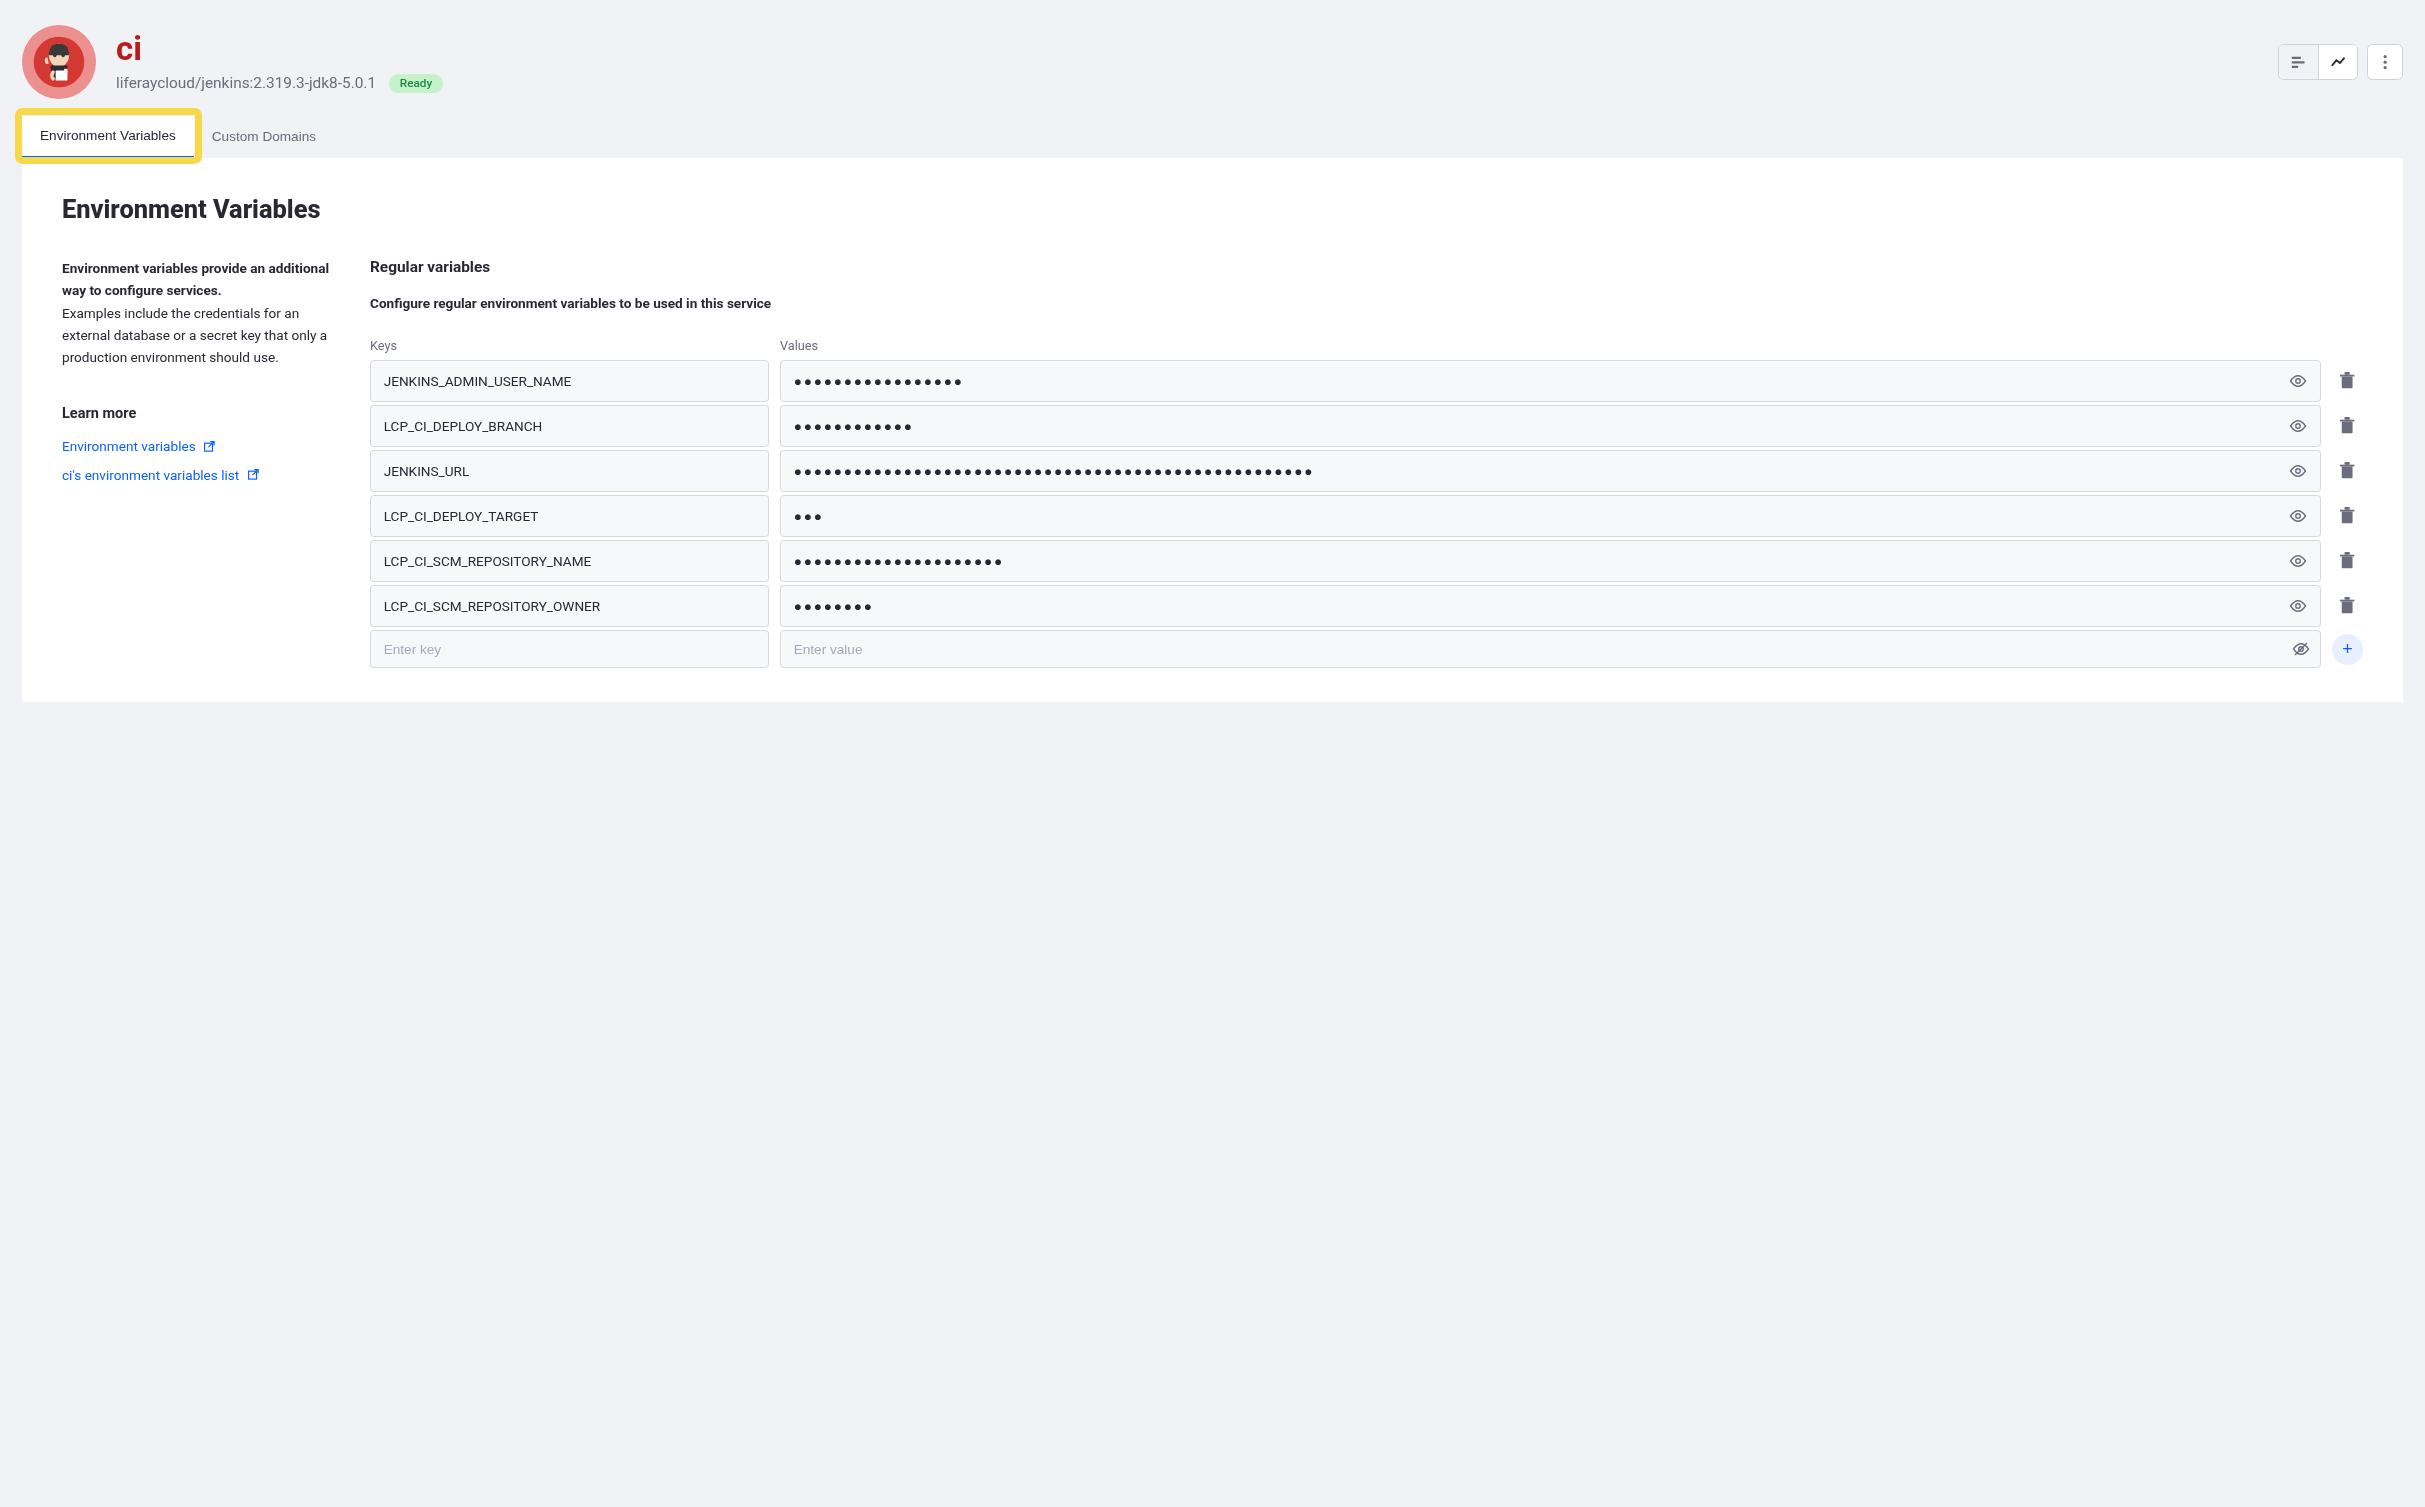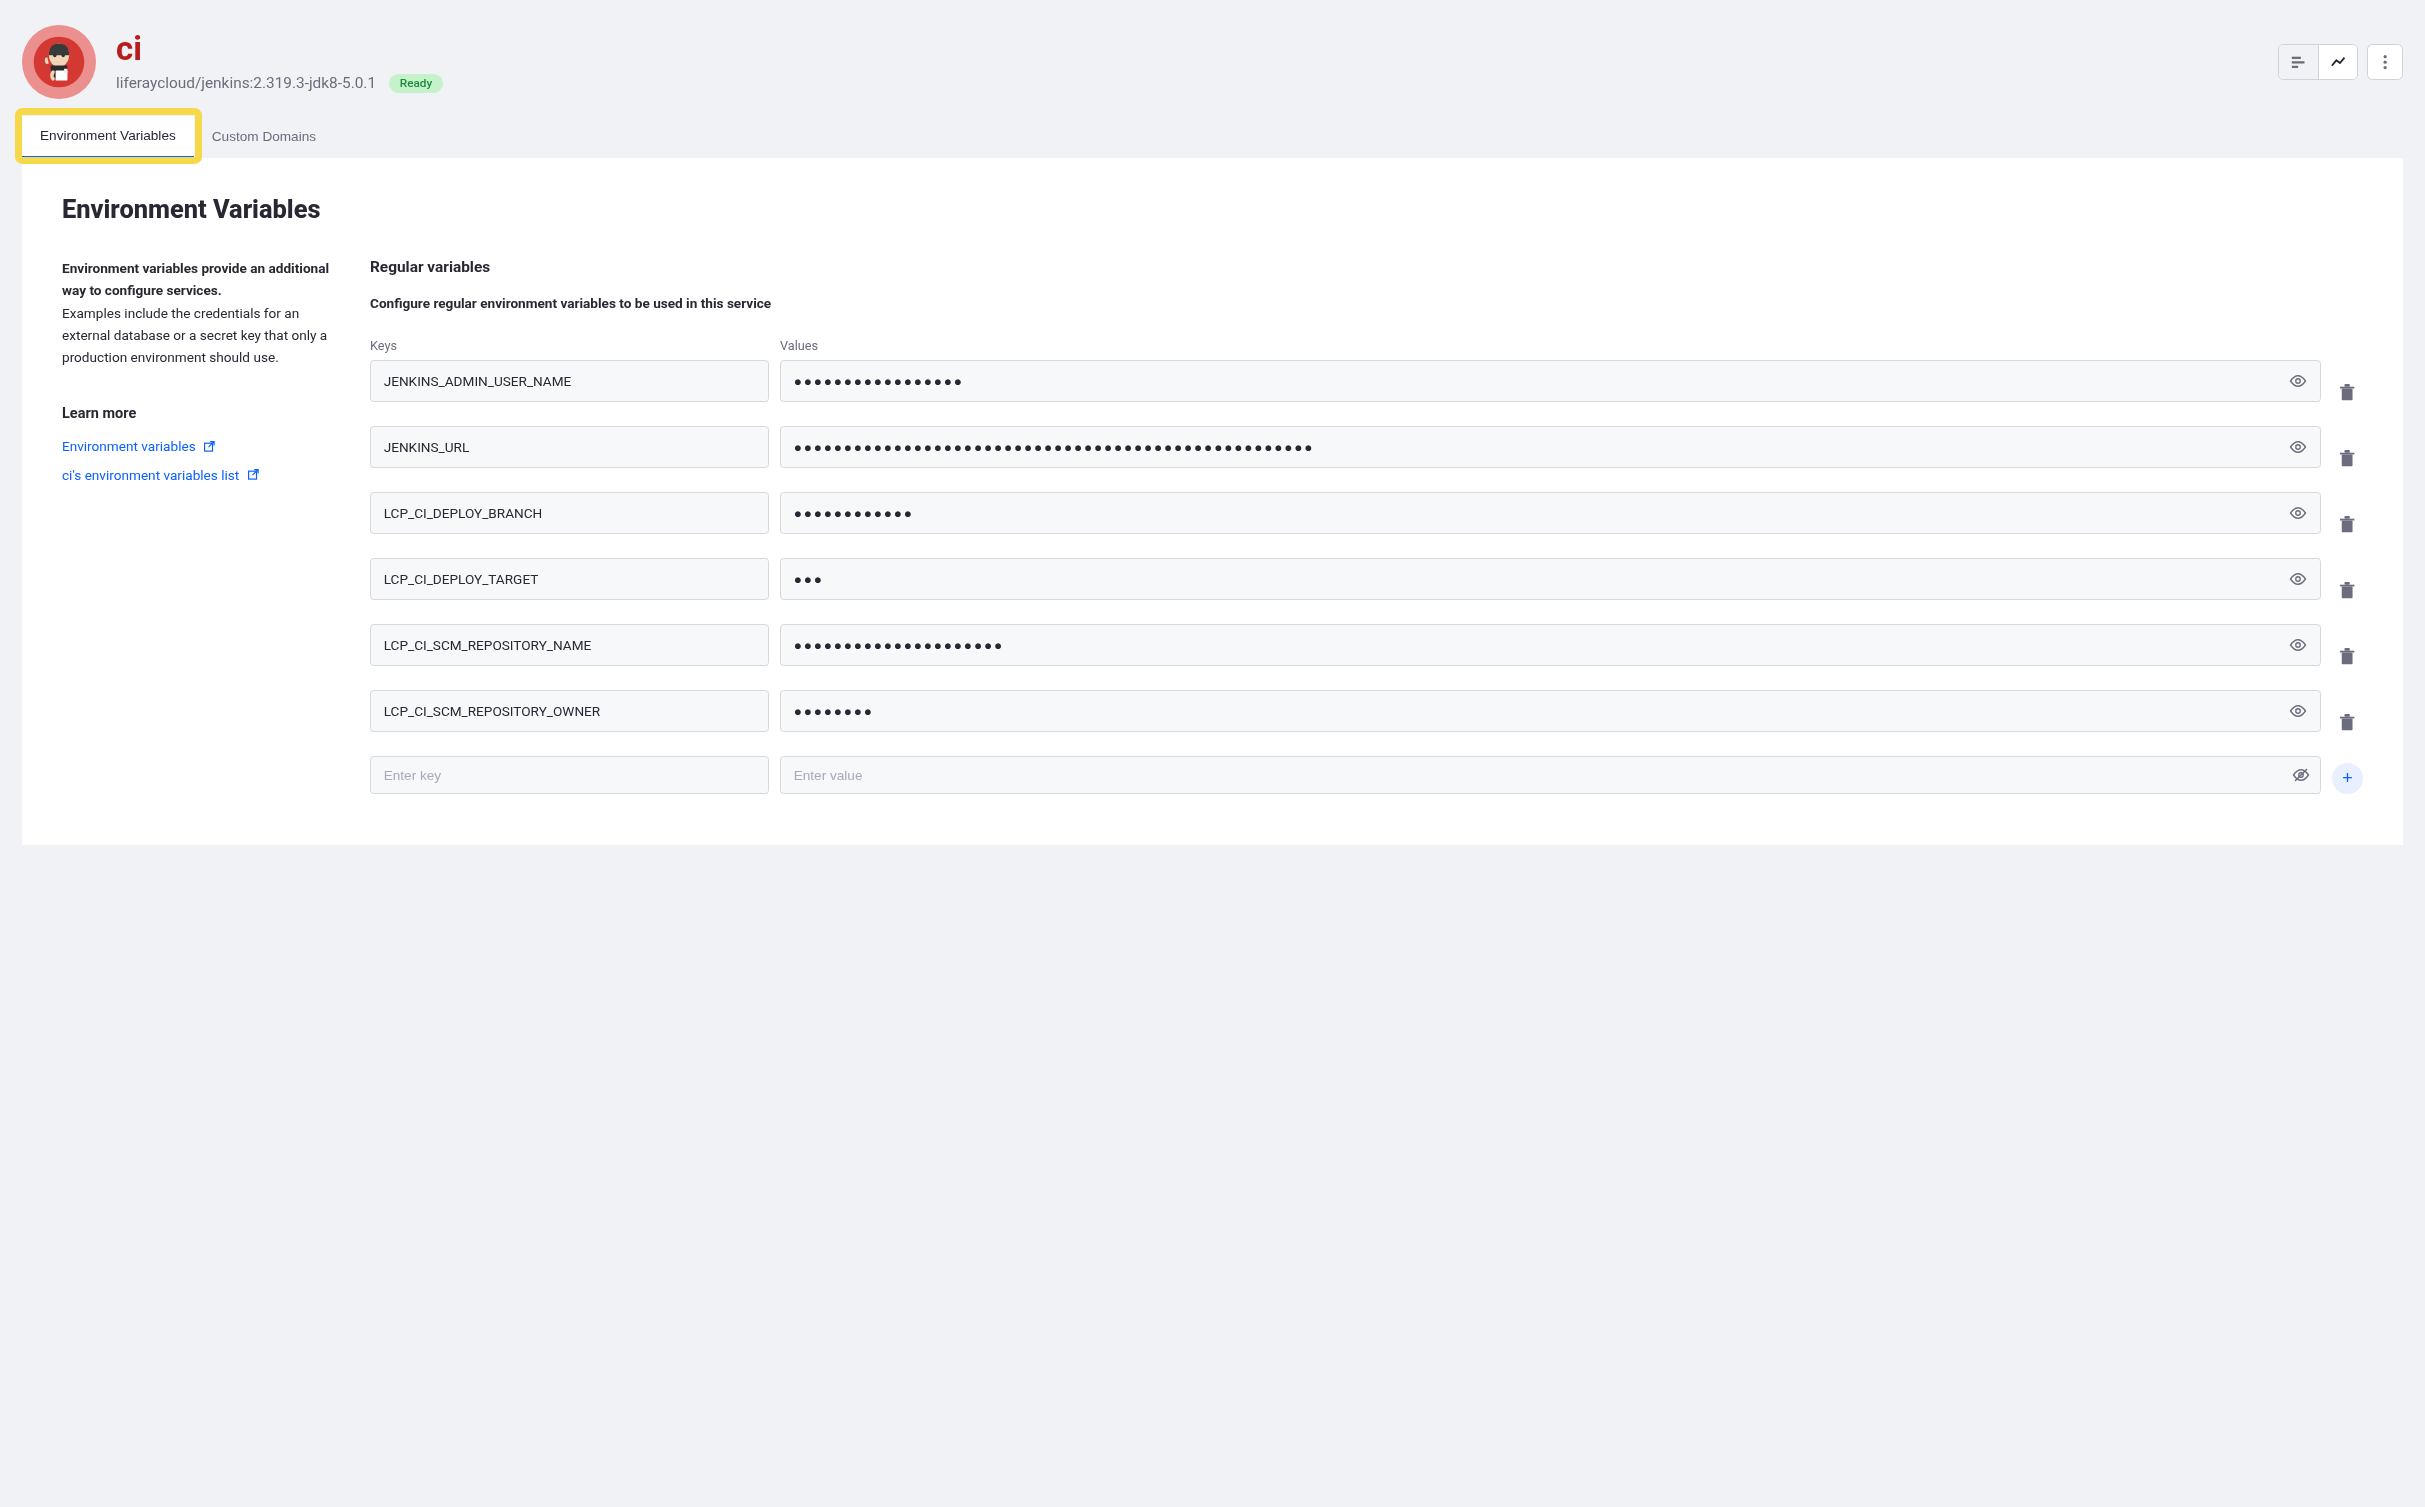--- a/index.html
+++ b/index.html
@@ -81,21 +81,21 @@
   .link-row a { color: #0b5fff; text-decoration: none; font-size: 13.6px; }
   .link-row svg { width: 12.7px; height: 12.7px; }
   .section-title { font-size: 15.4px; font-weight: 700; }
   .section-desc { font-size: 13.6px; color: #272833; margin-top: 19px; margin-bottom: 27px; font-weight: bold; }
   .vars-grid { }
   .vars-header { display: flex; gap: 11px; margin-bottom: 7.3px; }
   .col-keys { flex: 0 0 399px; }
   .col-values { flex: 1; }
   .col-actions { width: 31px; }
   .col-label { font-size: 12.7px; color: #6b6c7e; }
-  .var-row { display: flex; gap: 11px; margin-bottom: 24px; align-items: flex-end; }
+  .var-row { display: flex; gap: 11px; margin-bottom: 3px; align-items: center; }
   .input-box {
     border: 0.9px solid #d6d8de; border-radius: 3.6px;
     background: #f7f8f9; padding: 11px 12.7px;
     font-size: 13.6px; color: #272833;
     display: flex; align-items: center;
     height: 42px;
   }
   .value-box { justify-content: space-between; }
   .value-box .mask { letter-spacing: 1.8px; }
   .eye-btn { background: none; border: none; cursor: pointer; color: #6b6c7e; display: flex; }
@@ -247,53 +247,53 @@
           <rect x="3" y="5" width="12" height="13" rx="1" fill="#6b6c7e"></rect>
           <rect x="1" y="3" width="16" height="2" fill="#6b6c7e"></rect>
           <rect x="6" y="0" width="6" height="3" rx="1" fill="#6b6c7e"></rect>
         </svg>
       </button>
     </div>
               </div>
               <div class="var-row">
     <div class="col-keys">
       <div class="input-box">
+                    <span>LCP_CI_DEPLOY_BRANCH</span>
+                  </div>
+    </div>
+    <div class="col-values">
+      <div class="input-box value-box">
+        <span class="mask">●●●●●●●●●●●●</span>
+        <button class="eye-btn">
+          <svg width="18" height="18" viewBox="0 0 24 24">
+            <path d="M2 12 Q7 5 12 5 Q17 5 22 12 Q17 19 12 19 Q7 19 2 12 Z" fill="none" stroke="#6b6c7e" stroke-width="1.8"></path>
+            <circle cx="12" cy="12" r="3" fill="none" stroke="#6b6c7e" stroke-width="1.8"></circle>
+          </svg>
+        </button>
+      </div>
+    </div>
+    <div class="col-actions">
+      <button class="trash-btn">
+        <svg width="16.3" height="18" viewBox="0 0 18 20">
+          <rect x="3" y="5" width="12" height="13" rx="1" fill="#6b6c7e"></rect>
+          <rect x="1" y="3" width="16" height="2" fill="#6b6c7e"></rect>
+          <rect x="6" y="0" width="6" height="3" rx="1" fill="#6b6c7e"></rect>
+        </svg>
+      </button>
+    </div>
+              </div>
+              <div class="var-row">
+    <div class="col-keys">
+      <div class="input-box">
                     <span>JENKINS_URL</span>
                   </div>
     </div>
     <div class="col-values">
       <div class="input-box value-box">
         <span class="mask">●●●●●●●●●●●●●●●●●●●●●●●●●●●●●●●●●●●●●●●●●●●●●●●●●●●●</span>
-        <button class="eye-btn">
-          <svg width="18" height="18" viewBox="0 0 24 24">
-            <path d="M2 12 Q7 5 12 5 Q17 5 22 12 Q17 19 12 19 Q7 19 2 12 Z" fill="none" stroke="#6b6c7e" stroke-width="1.8"></path>
-            <circle cx="12" cy="12" r="3" fill="none" stroke="#6b6c7e" stroke-width="1.8"></circle>
-          </svg>
-        </button>
-      </div>
-    </div>
-    <div class="col-actions">
-      <button class="trash-btn">
-        <svg width="16.3" height="18" viewBox="0 0 18 20">
-          <rect x="3" y="5" width="12" height="13" rx="1" fill="#6b6c7e"></rect>
-          <rect x="1" y="3" width="16" height="2" fill="#6b6c7e"></rect>
-          <rect x="6" y="0" width="6" height="3" rx="1" fill="#6b6c7e"></rect>
-        </svg>
-      </button>
-    </div>
-              </div>
-              <div class="var-row">
-    <div class="col-keys">
-      <div class="input-box">
-                    <span>LCP_CI_DEPLOY_BRANCH</span>
-                  </div>
-    </div>
-    <div class="col-values">
-      <div class="input-box value-box">
-        <span class="mask">●●●●●●●●●●●●</span>
         <button class="eye-btn">
           <svg width="18" height="18" viewBox="0 0 24 24">
             <path d="M2 12 Q7 5 12 5 Q17 5 22 12 Q17 19 12 19 Q7 19 2 12 Z" fill="none" stroke="#6b6c7e" stroke-width="1.8"></path>
             <circle cx="12" cy="12" r="3" fill="none" stroke="#6b6c7e" stroke-width="1.8"></circle>
           </svg>
         </button>
       </div>
     </div>
     <div class="col-actions">
       <button class="trash-btn">

